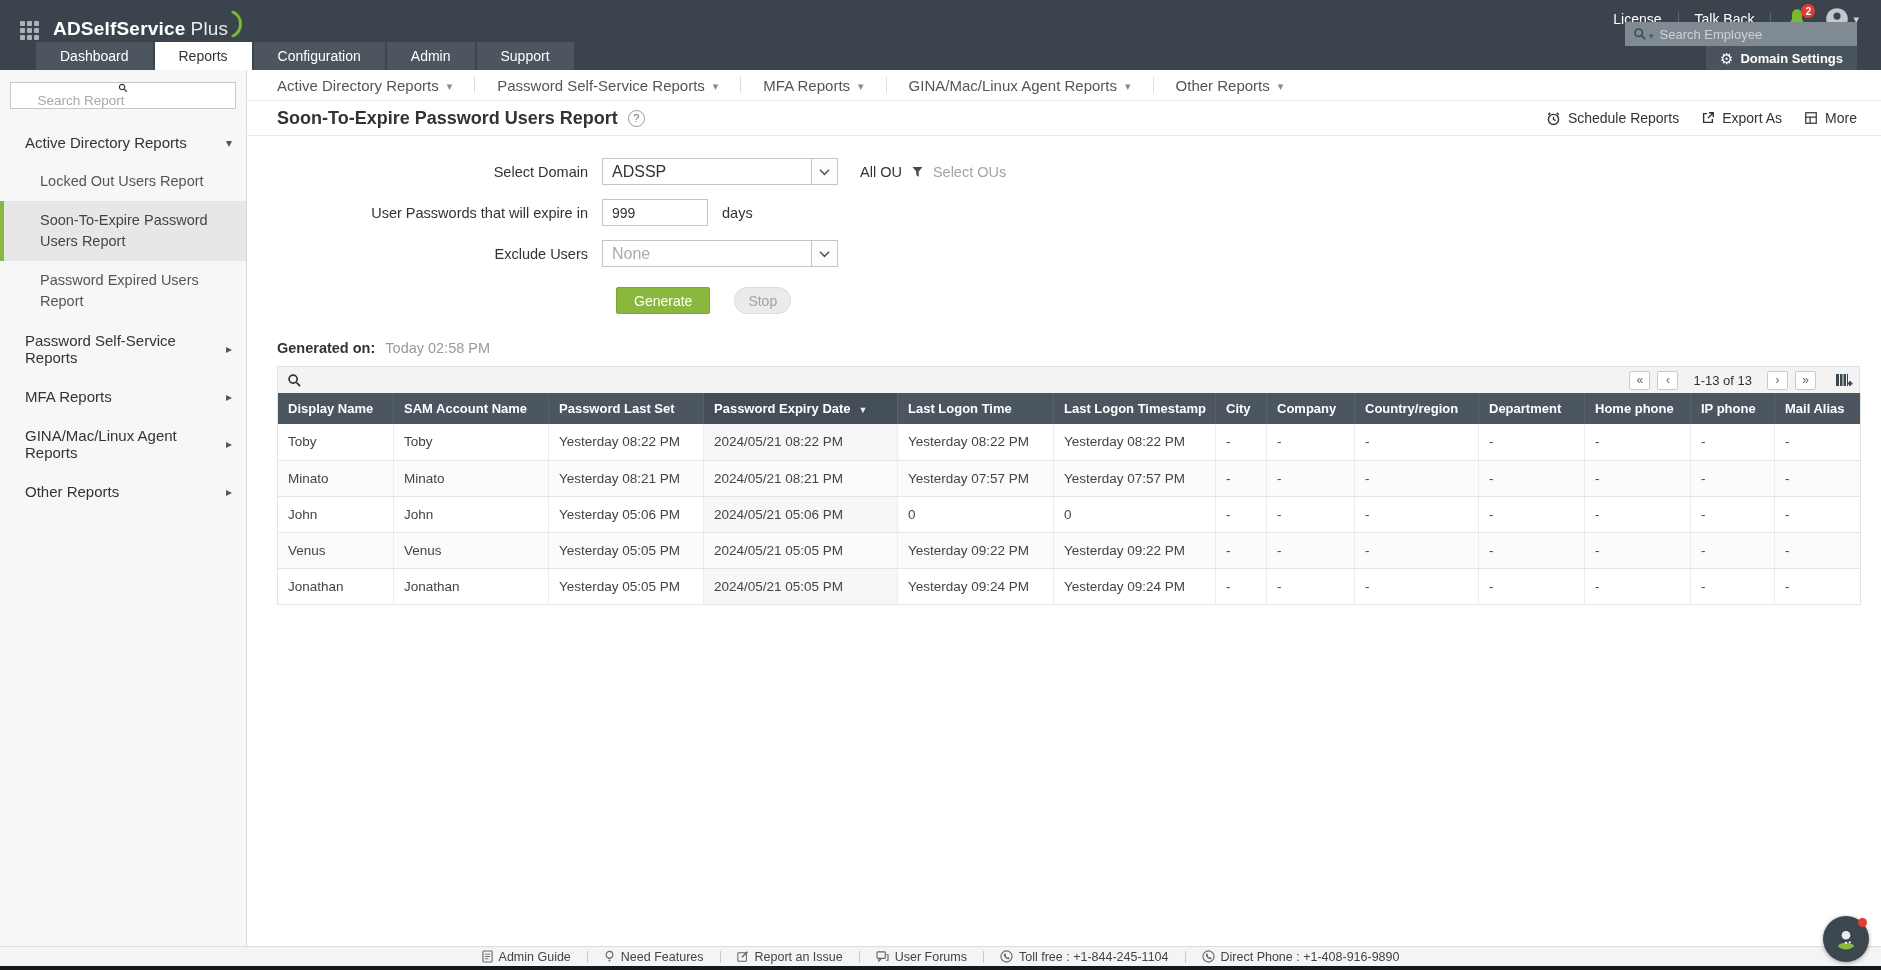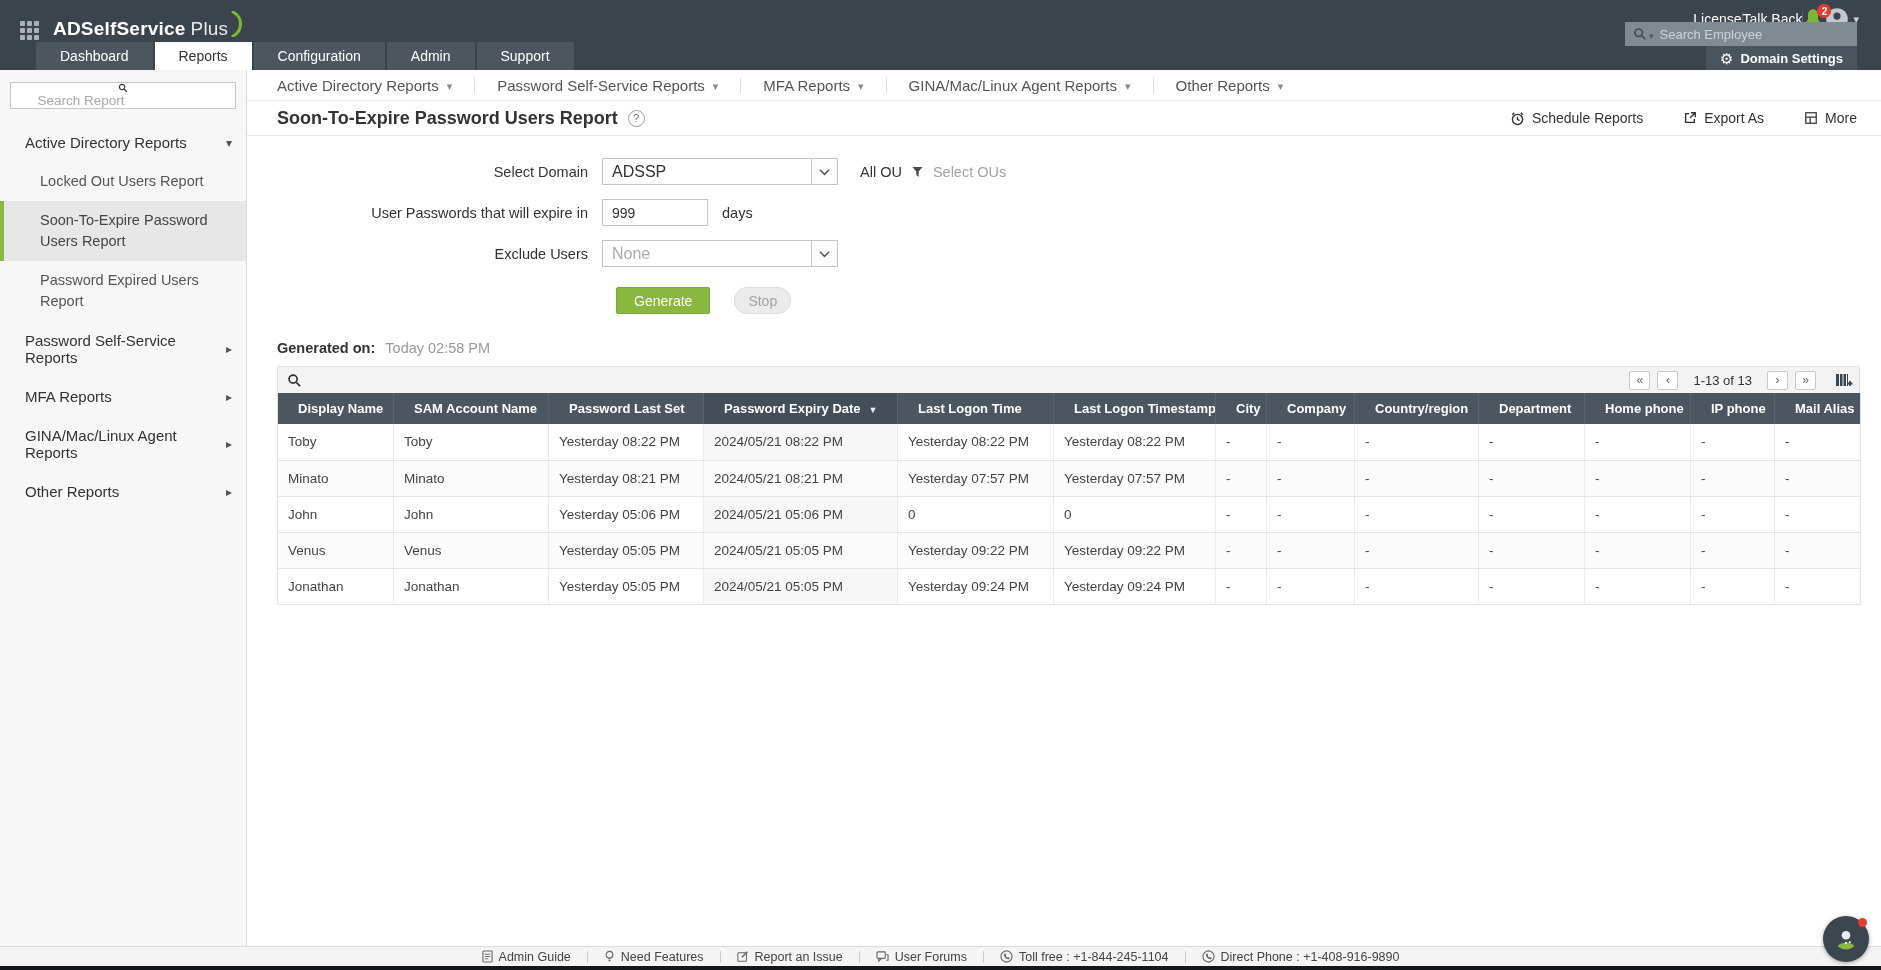--- a/index.html
+++ b/index.html
@@ -8,21 +8,21 @@
   #app { position:relative; width:1881px; height:970px; overflow:hidden; background:#fff; }
 
   
   .header { position:absolute; top:0; left:0; right:0; height:70px; background:#3b444c; }
   .logo-group { position:absolute; top:0; left:0; height:40px; display:flex; align-items:flex-end; padding-left:20px; }
   .appgrid { display:grid; grid-template-columns:repeat(3,5px); grid-gap:2px; margin-right:14px; cursor:pointer; }
   .appgrid i { width:5px; height:5px; background:#aab2b8; border-radius:1px; }
   .logo-text { color:#fff; font-size:19px; font-weight:bold; letter-spacing:.2px; }
   .logo-text .plus { font-weight:normal; color:#e8ebed; margin-left:5px; }
   .logo-arc { margin-left:2px; margin-top:-8px; }
-  .top-right { position:absolute; top:7px; right:22px; display:flex; align-items:center; color:#fff; font-size:14px; }
+  .top-right { position:absolute; top:7px; right:22px; display:flex; align-items:center; gap:16px; color:#fff; font-size:14px; }
   .top-link { cursor:pointer; }
   .tr-sep { width:1px; height:14px; background:#5c666f; }
   .bell-wrap { position:relative; cursor:pointer; width:22px; height:22px; }
   .badge { position:absolute; top:-4px; right:-6px; background:#e23c33; color:#fff; font-size:10px; font-weight:bold; min-width:14px; height:14px; border-radius:8px; display:flex; align-items:center; justify-content:center; padding:0 3px; }
   .avatar-wrap { display:flex; align-items:center; gap:4px; cursor:pointer; }
   .caret-down { color:#cfd4d8; font-size:11px; }
   .tabs { position:absolute; left:36px; bottom:0; display:flex; gap:2px; }
   .tab { height:28px; display:flex; align-items:center; padding:0 24px; background:#4d565f; color:#fff; font-size:14px; cursor:pointer; }
   .tab.active { background:#fff; color:#333; cursor:default; }
   .emp-search { position:absolute; top:22px; right:24px; width:232px; height:24px; background:#808a92; display:flex; align-items:center; padding:0 8px; }
@@ -51,21 +51,21 @@
   .rnav { display:flex; align-items:center; height:31px; border-bottom:1px solid #ececec; padding-left:30px; }
   .rnav-item { display:flex; align-items:center; gap:8px; color:#555; font-size:15px; padding:0 22px; cursor:pointer; }
   .rnav-item:first-child { padding-left:0; }
   .rnav-caret { color:#8a8a8a; font-size:11px; margin-top:2px; }
   .rnav-sep { width:1px; height:16px; background:#ddd; }
 
   
   .title-row { display:flex; align-items:center; height:35px; border-bottom:1px solid #e8e8e8; padding:0 24px 0 30px; }
   .page-title { font-size:18px; font-weight:bold; color:#333; }
   .help-icon { width:17px; height:17px; border:1px solid #9a9a9a; border-radius:50%; color:#777; font-size:11px; display:inline-flex; align-items:center; justify-content:center; margin-left:10px; cursor:pointer; }
-  .title-tools { margin-left:auto; display:flex; align-items:center; gap:40px;text-align:right; }
+  .title-tools { margin-left:auto; display:flex; align-items:center; gap:22px;text-align:right; }
   .toolbtn { display:flex; align-items:center; gap:7px; font-size:14px; color:#333; cursor:pointer; }
   .toolbtn svg { color:#333; }
 
   
   .form-area { padding-top:22px; }
   .form-row { display:flex; align-items:center; margin-bottom:14px; }
   .form-label { width:355px; text-align:right; padding-right:14px; color:#333; font-size:14.5px; flex:none; }
   .combo { width:236px; height:27px; border:1px solid #c5c5c5; background:#fff; display:flex; align-items:stretch; cursor:pointer; }
   .combo-value { flex:1; display:flex; align-items:center; padding-left:9px; font-size:16px; color:#333; }
   .combo-value.placeholder { color:#ababab; }
@@ -87,21 +87,21 @@
 
   
   .tbl-wrap { margin-left:30px; width:1583px; }
   .tbl-toolbar { height:27px; background:#f3f3f3; border:1px solid #e3e3e3; border-bottom:none; display:flex; align-items:center; padding:0 6px 0 9px; }
   .tbl-toolbar .spacer { flex:1; }
   .pg { display:flex; align-items:center; gap:7px; }
   .pg-btn { width:21px; height:19px; background:#fff; border:1px solid #c9c9c9; color:#666; font-size:12px; display:flex; align-items:center; justify-content:center; cursor:pointer; border-radius:2px; }
   .pg-range { font-size:13px; color:#333; margin:0 8px; }
   .col-add { margin-left:12px; cursor:pointer; display:flex; color:#3c464f; }
   table.report { border-collapse:collapse; table-layout:fixed; width:1583px; }
-  table.report th { background:#4c5661; color:#fff; font-size:13px; font-weight:bold; text-align:left; padding:8px 6px 8px 20px; border-right:1px solid #58626c; white-space:nowrap; overflow:hidden; cursor:pointer; }
+  table.report th { background:#4c5661; color:#fff; font-size:13px; font-weight:bold; text-align:left; padding:8px 6px 8px 10px; border-right:1px solid #58626c; white-space:nowrap; overflow:hidden; cursor:pointer; }
   table.report th.sorted { background:#434e59; }
   table.report th .sort-arrow { font-size:9px; margin-left:8px; color:#e8eaec; }
   table.report td { font-size:13.5px; color:#444; padding:0 6px 0 10px; height:36px; border-bottom:1px solid #e5e5e5; border-right:1px solid #ececec; white-space:nowrap; overflow:hidden; background:#fff; }
   table.report td:first-child, table.report th:first-child { border-left:1px solid #e3e3e3; }
   table.report td:last-child, table.report th:last-child { border-right:1px solid #e3e3e3; }
   table.report tr:nth-child(even) td { background:#fbfbfb; }
   table.report td.c-sorted { background:#f7f7f7; }
 
   
   .footer { position:absolute; left:0; right:0; bottom:0; height:24px; }

